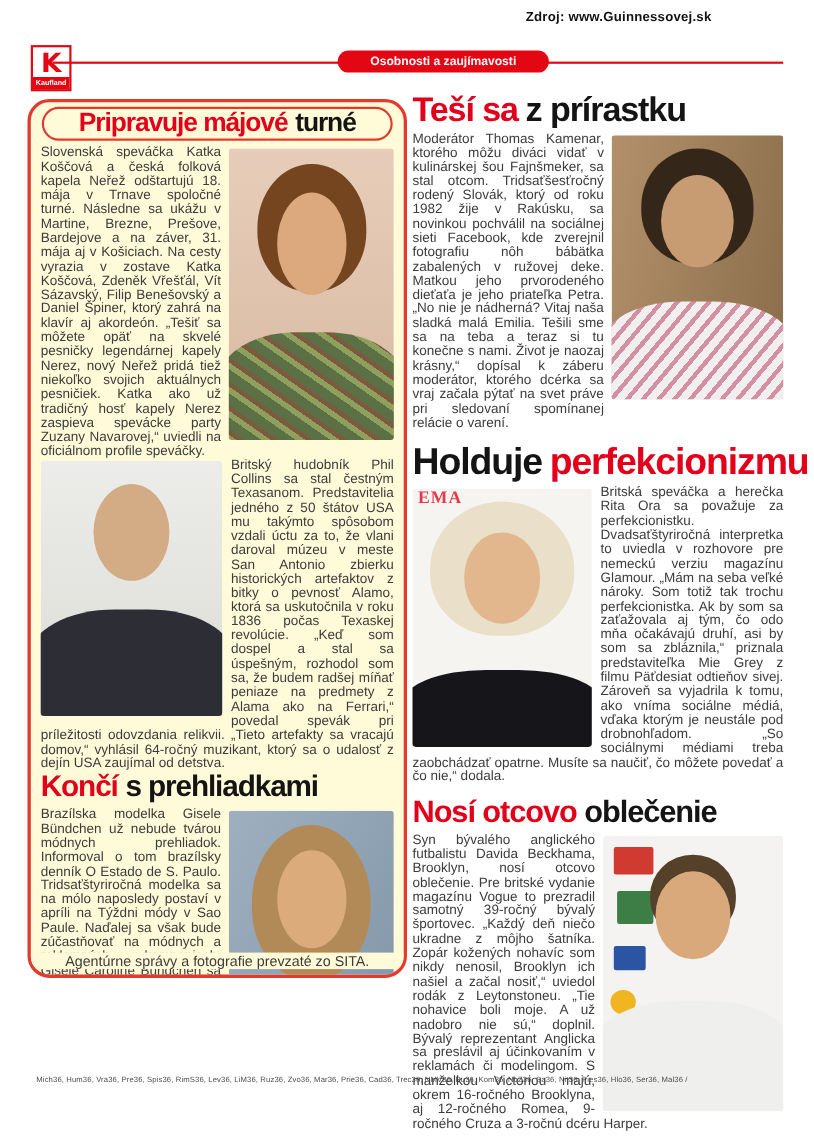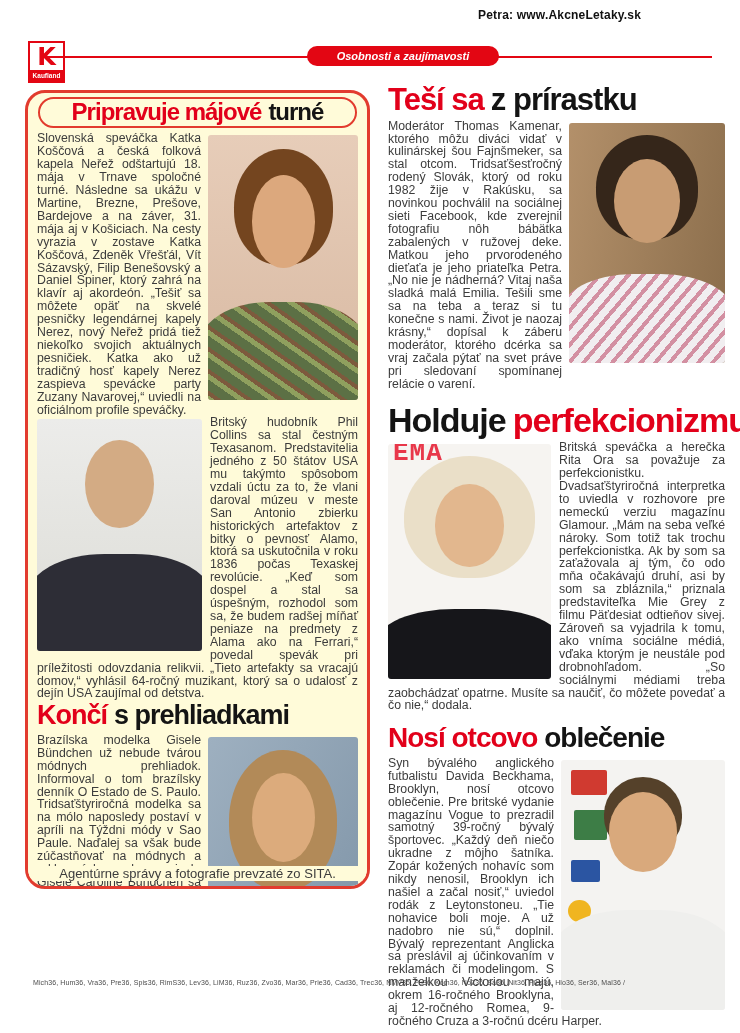--- a/index.html
+++ b/index.html
@@ -23,41 +23,41 @@
     position:absolute;top:8px;left:478px;
     font-size:12px;font-weight:bold;color:#111;
     letter-spacing:0.2px;
   }
 
   
   .header-rule{position:absolute;top:56px;left:48px;width:664px;height:2px;background:var(--red);}
   .section-tab{
     position:absolute;top:46px;left:307px;width:192px;height:20px;
     background:var(--red);border-radius:10px;
-    color:#fff;font-size:11px;font-weight:bold;text-align:center;line-height:20px;font-style:italic;
+    color:#fff;font-size:11px;font-weight:bold;text-align:center;line-height:20px;
   }
 
   
   .logo{position:absolute;top:41px;left:28px;width:37px;height:42px;background:#fff;border:2px solid var(--red);}
   .logo-k{height:27px;display:flex;align-items:center;justify-content:center;
     color:var(--red);font-weight:bold;font-size:24px;line-height:1;font-family:"DejaVu Sans", sans-serif;}
   .logo-band{background:var(--red);color:#fff;font-size:6.5px;font-weight:bold;text-align:center;line-height:11px;height:11px;}
 
   
   .left-panel{
     position:absolute;left:25px;top:90px;width:345px;height:799px;
     background:var(--panel-bg);
     border:3px solid var(--panel-border);
     border-radius:20px;
     padding:5px 9px 4px 9px;
     overflow:hidden;
   }
 
   
-  .right-col{position:absolute;left:388px;top:84px;width:337px;}
+  .right-col{position:absolute;left:375px;top:84px;width:337px;}
 
   
   .headline{
     font-weight:bold;letter-spacing:-1px;line-height:1.02;
     margin:0 0 4px 0;white-space:nowrap;
   }
   .headline .hl-part+.hl-part{margin-left:7px;}
   .hl-red{color:var(--hl-red);}
   .hl-blk{color:#141414;}
   .title-pill{
@@ -104,22 +104,22 @@
   .photo-phil .ph-face{background:#d3ab84;top:9%;height:38%;}
   .photo-phil .ph-torso{background:#2d2d36;top:58%;}
 
   .photo-rita{width:163px;height:235px;}
   .photo-rita .ph-bg{background:#f6f4f1;}
   .photo-rita .ph-hair{background:#eadfc8;left:10%;right:10%;height:52%;}
   .photo-rita .ph-face{background:#e2b78e;top:17%;}
   .photo-rita .ph-torso{background:#16161a;top:70%;}
   .photo-overlay-text{
     position:absolute;top:3px;left:5px;color:#e8374a;
-    font-weight:bold;font-size:26px;letter-spacing:1px;z-index:2;
-    font-family:Liberation Mono, monospace;
+    font-weight:bold;font-size:16px;letter-spacing:1px;z-index:2;
+    font-family:Liberation Serif, serif;
   }
 
   .photo-gisele{width:150px;height:256px;}
   .photo-gisele .ph-bg{background:linear-gradient(120deg,#9eb0c0,#7e93a6);}
   .photo-gisele .ph-hair{background:#b28a58;height:55%;left:14%;right:14%;}
   .photo-gisele .ph-face{background:#dcab7c;top:14%;}
   .photo-gisele .ph-torso{background:#3c342e;top:72%;}
 
   .photo-beckham{width:164px;height:250px;}
   .photo-beckham .ph-bg{background:#f4f3f1;}
@@ -143,21 +143,21 @@
   .region-codes{
     position:absolute;top:979px;left:33px;width:690px;
     font-size:7px;color:#4c4c4c;letter-spacing:0.1px;
   }
 </style>
 </head>
 <body>
 
 <div class="page">
 
-  <div class="source-credit">Petra: www.AkcneLetaky.sk</div>
+  <div class="source-credit">Zdroj: www.Guinnessovej.sk</div>
 
   <div class="logo">
     <div class="logo-k">K</div>
     <div class="logo-band">Kaufland</div>
   </div>
 
   <div class="header-rule"></div>
   <div class="section-tab">Osobnosti a zaujímavosti</div>
 
   <div class="left-panel">

